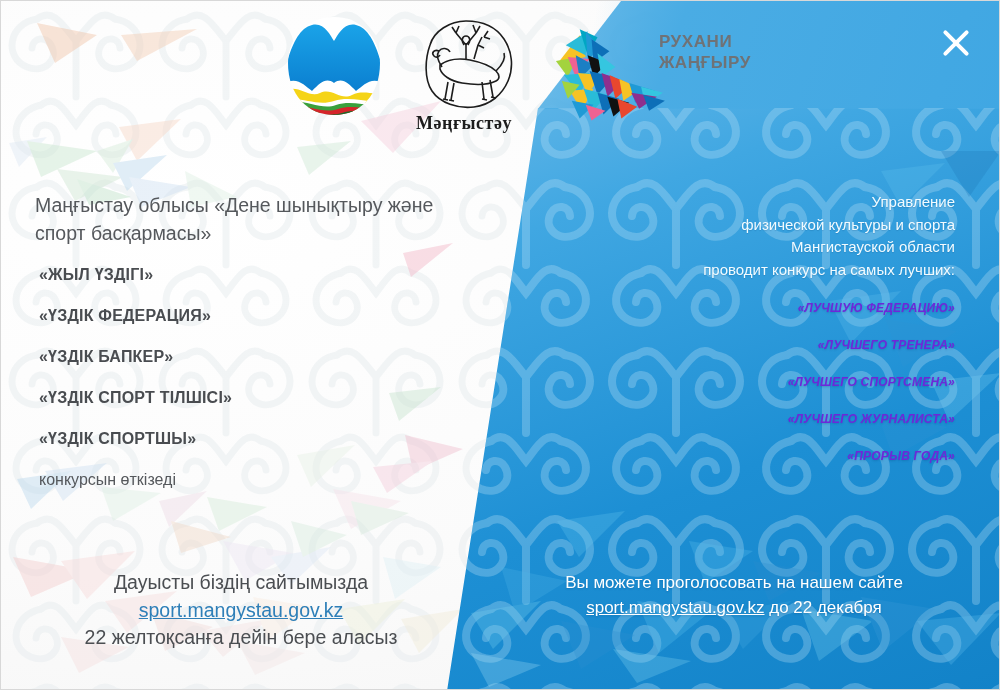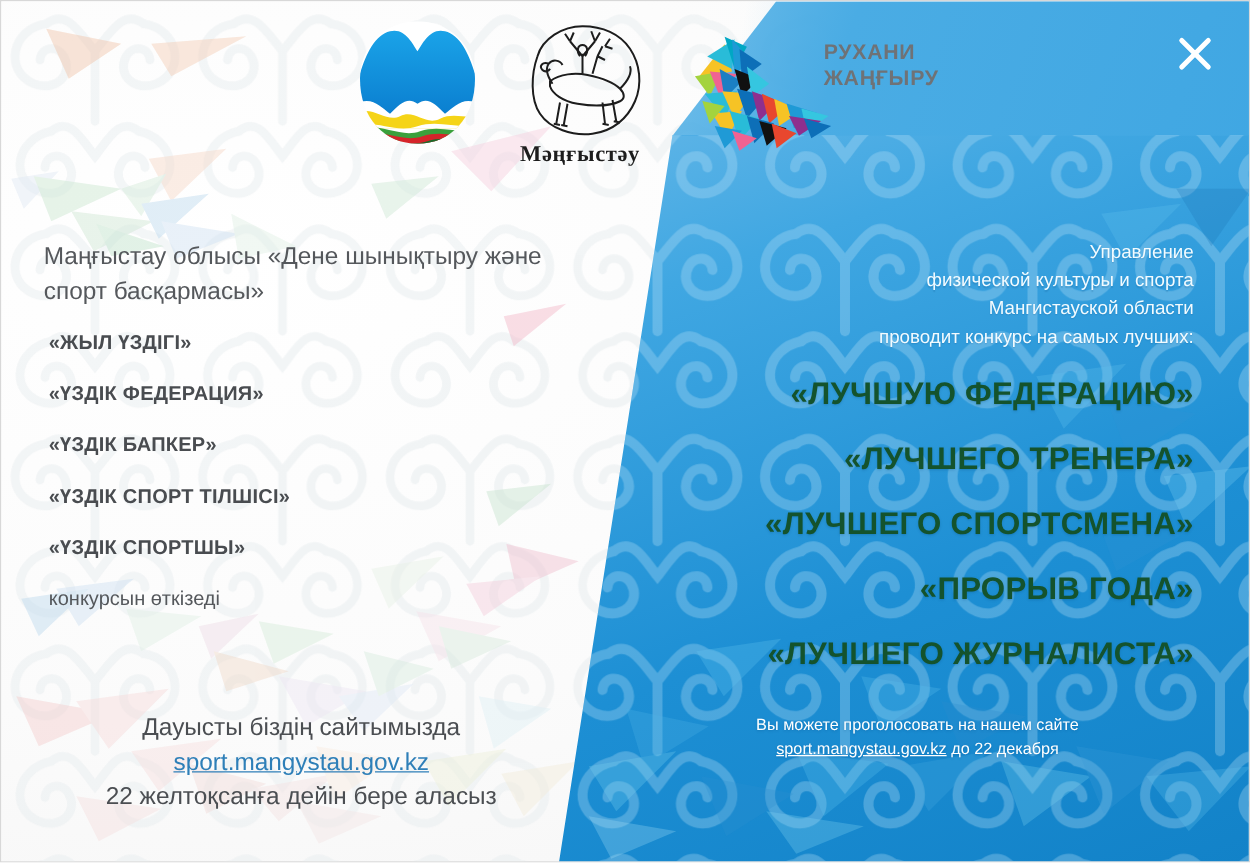--- a/index.html
+++ b/index.html
@@ -190,36 +190,37 @@
     color: #ffffff;
   }
   .ru-intro {
     font-size: 15px;
     line-height: 1.5;
     color: #f2fbff;
     margin-bottom: 20px;
     text-shadow: 0 1px 1px rgba(0,60,110,.18);
   }
   .ru-item {
-    font-size: 25px;
+    font-size: 12px;
     font-weight: bold;
-    color: #14532d;
+    color: #6d28d9;
     margin: 0 0 23px 0;
     letter-spacing: .2px;
     text-shadow: 0 1px 2px rgba(0,60,110,.25);
+    font-style: italic;
   }
   .right-footer {
     position: absolute;
     right: 30px;
     top: 570px;
     width: 470px;
     text-align: center;
     z-index: 6;
     color: #ffffff;
-    font-size: 13px;
+    font-size: 17px;
     line-height: 1.45;
     text-shadow: 0 1px 2px rgba(0,60,110,.25);
   }
   .right-footer .link {
     color: #ffffff;
     text-decoration: underline;
     cursor: pointer;
   }
 </style>
 </head>
@@ -479,22 +480,22 @@
   <div class="right-col">
     <div class="ru-intro">
       <div>Управление</div>
       <div>физической культуры и спорта</div>
       <div>Мангистауской области</div>
       <div>проводит  конкурс на самых лучших:</div>
     </div>
     <div class="ru-item">«ЛУЧШУЮ ФЕДЕРАЦИЮ»</div>
     <div class="ru-item">«ЛУЧШЕГО ТРЕНЕРА»</div>
     <div class="ru-item">«ЛУЧШЕГО СПОРТСМЕНА»</div>
+    <div class="ru-item">«ЛУЧШЕГО ЖУРНАЛИСТА»</div>
     <div class="ru-item">«ПРОРЫВ ГОДА»</div>
-    <div class="ru-item">«ЛУЧШЕГО ЖУРНАЛИСТА»</div>
   </div>
 
   <div class="right-footer">
     <div>Вы можете проголосовать на нашем сайте</div>
     <div>
       <span class="link">sport.mangystau.gov.kz</span>
       <span>до 22 декабря</span>
     </div>
   </div>
 

